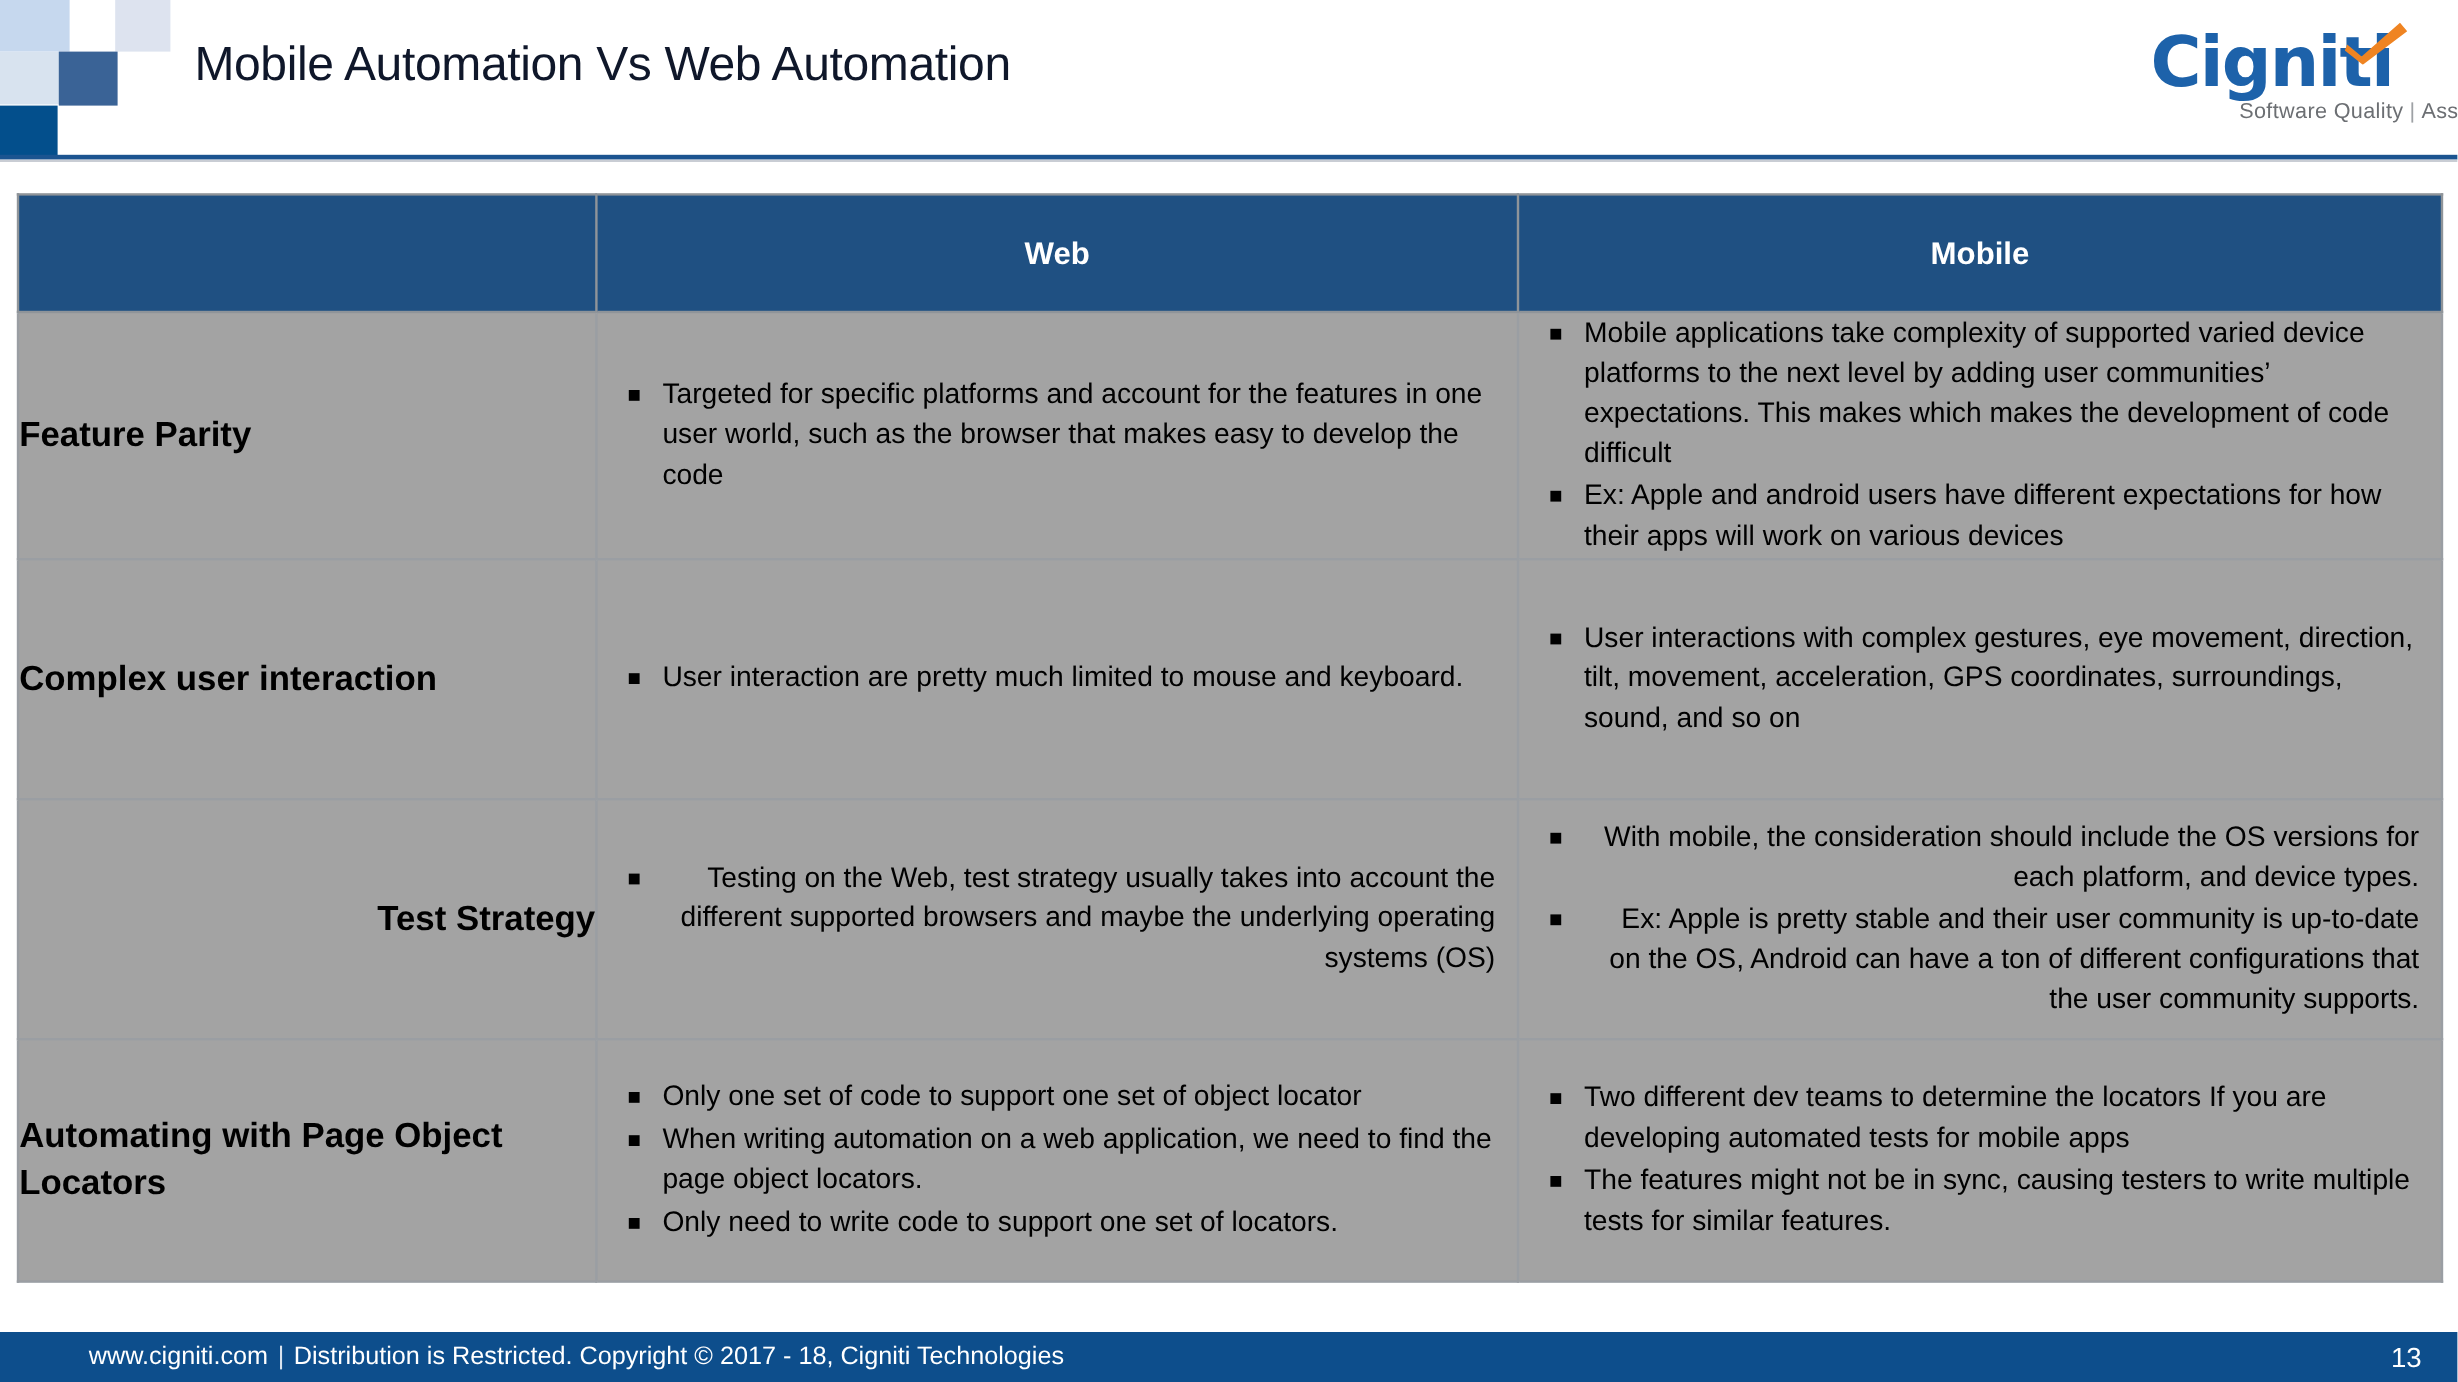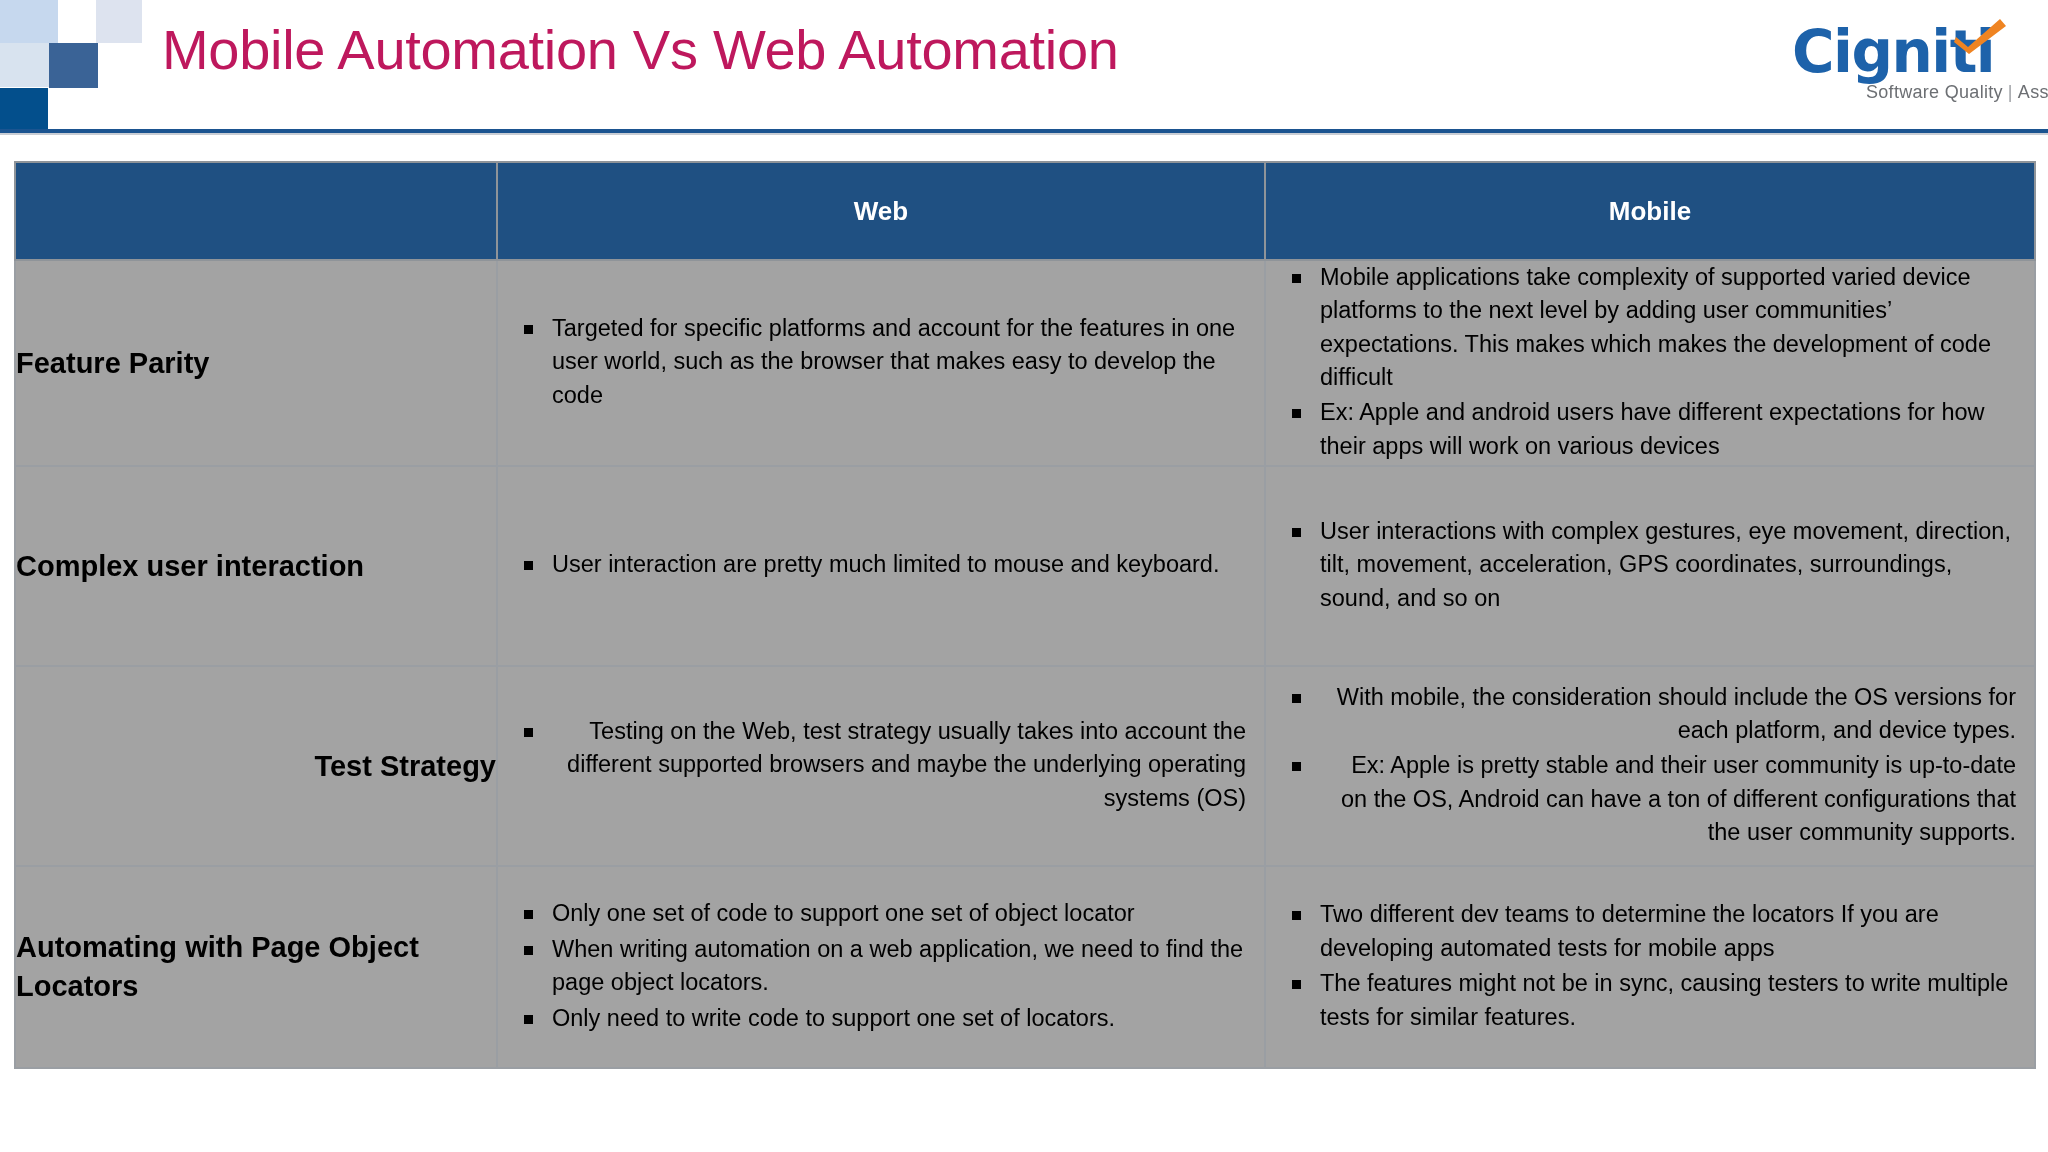--- a/index.html
+++ b/index.html
@@ -28,23 +28,23 @@
   .sq-a { left: 0;   top: 0;  width: 58px; height: 43px; background: #c6d8ee; }
   .sq-b { left: 96px; top: 0;  width: 46px; height: 43px; background: #dde3ef; }
   .sq-c { left: 0;   top: 43px; width: 58px; height: 44px; background: #d8e3ef; }
   .sq-d { left: 49px; top: 43px; width: 49px; height: 45px; background: #3a6396; }
   .sq-e { left: 0;   top: 88px; width: 48px; height: 42px; background: #034f8c; }
 
   
   .title {
     position: absolute;
     left: 162px;
-    top: 17px;
-    font-size: 56px;
-    color: #be185d;
+    top: 32px;
+    font-size: 40px;
+    color: #0f172a;
     font-weight: 400;
     letter-spacing: -0.3px;
     white-space: nowrap;
   }
 
   .header-rule {
     position: absolute;
     left: 0;
     top: 129px;
     width: 2048px;
@@ -305,14 +305,20 @@
               <li>The features might not be in sync, causing testers to write multiple tests for similar features.</li>
             </ul>
           </td>
         </tr>
 
       </tbody>
     </table>
   </div>
 
   <div class="footer-gap"></div>
+  <div class="footer">
+    <div class="footer-text">
+      <span>www.cigniti.com</span><span class="sep">|</span><span>Distribution is Restricted. Copyright © 2017 - 18, Cigniti Technologies</span>
+    </div>
+    <div class="page-no">13</div>
+  </div>
 
 </div>
 
 </body></html>

